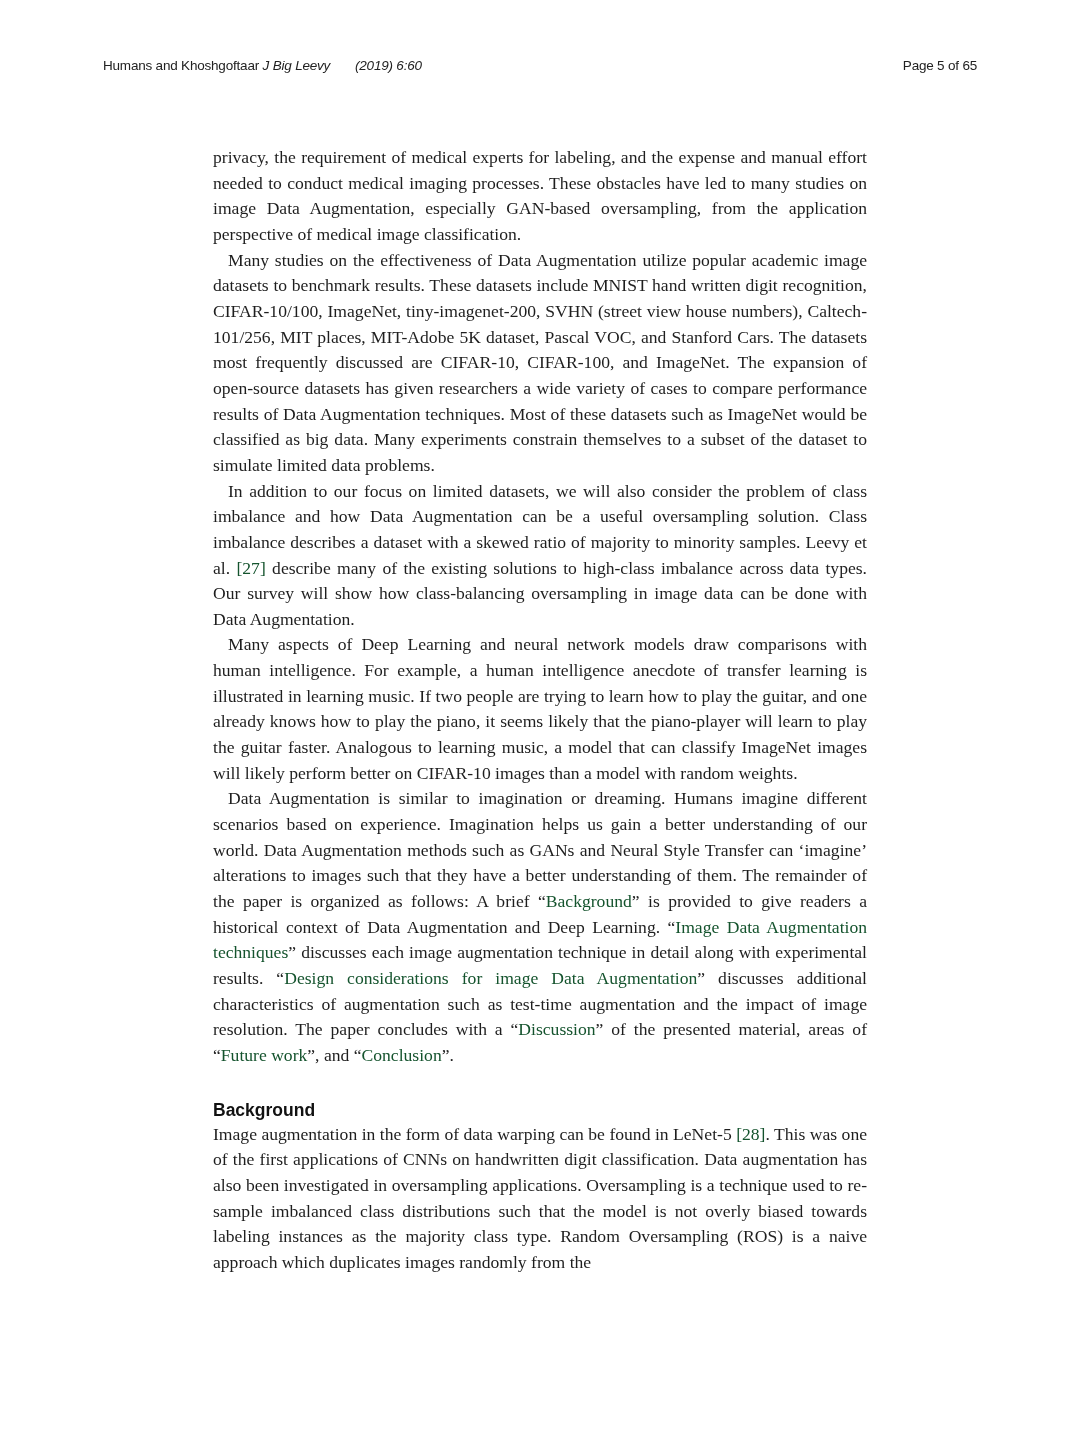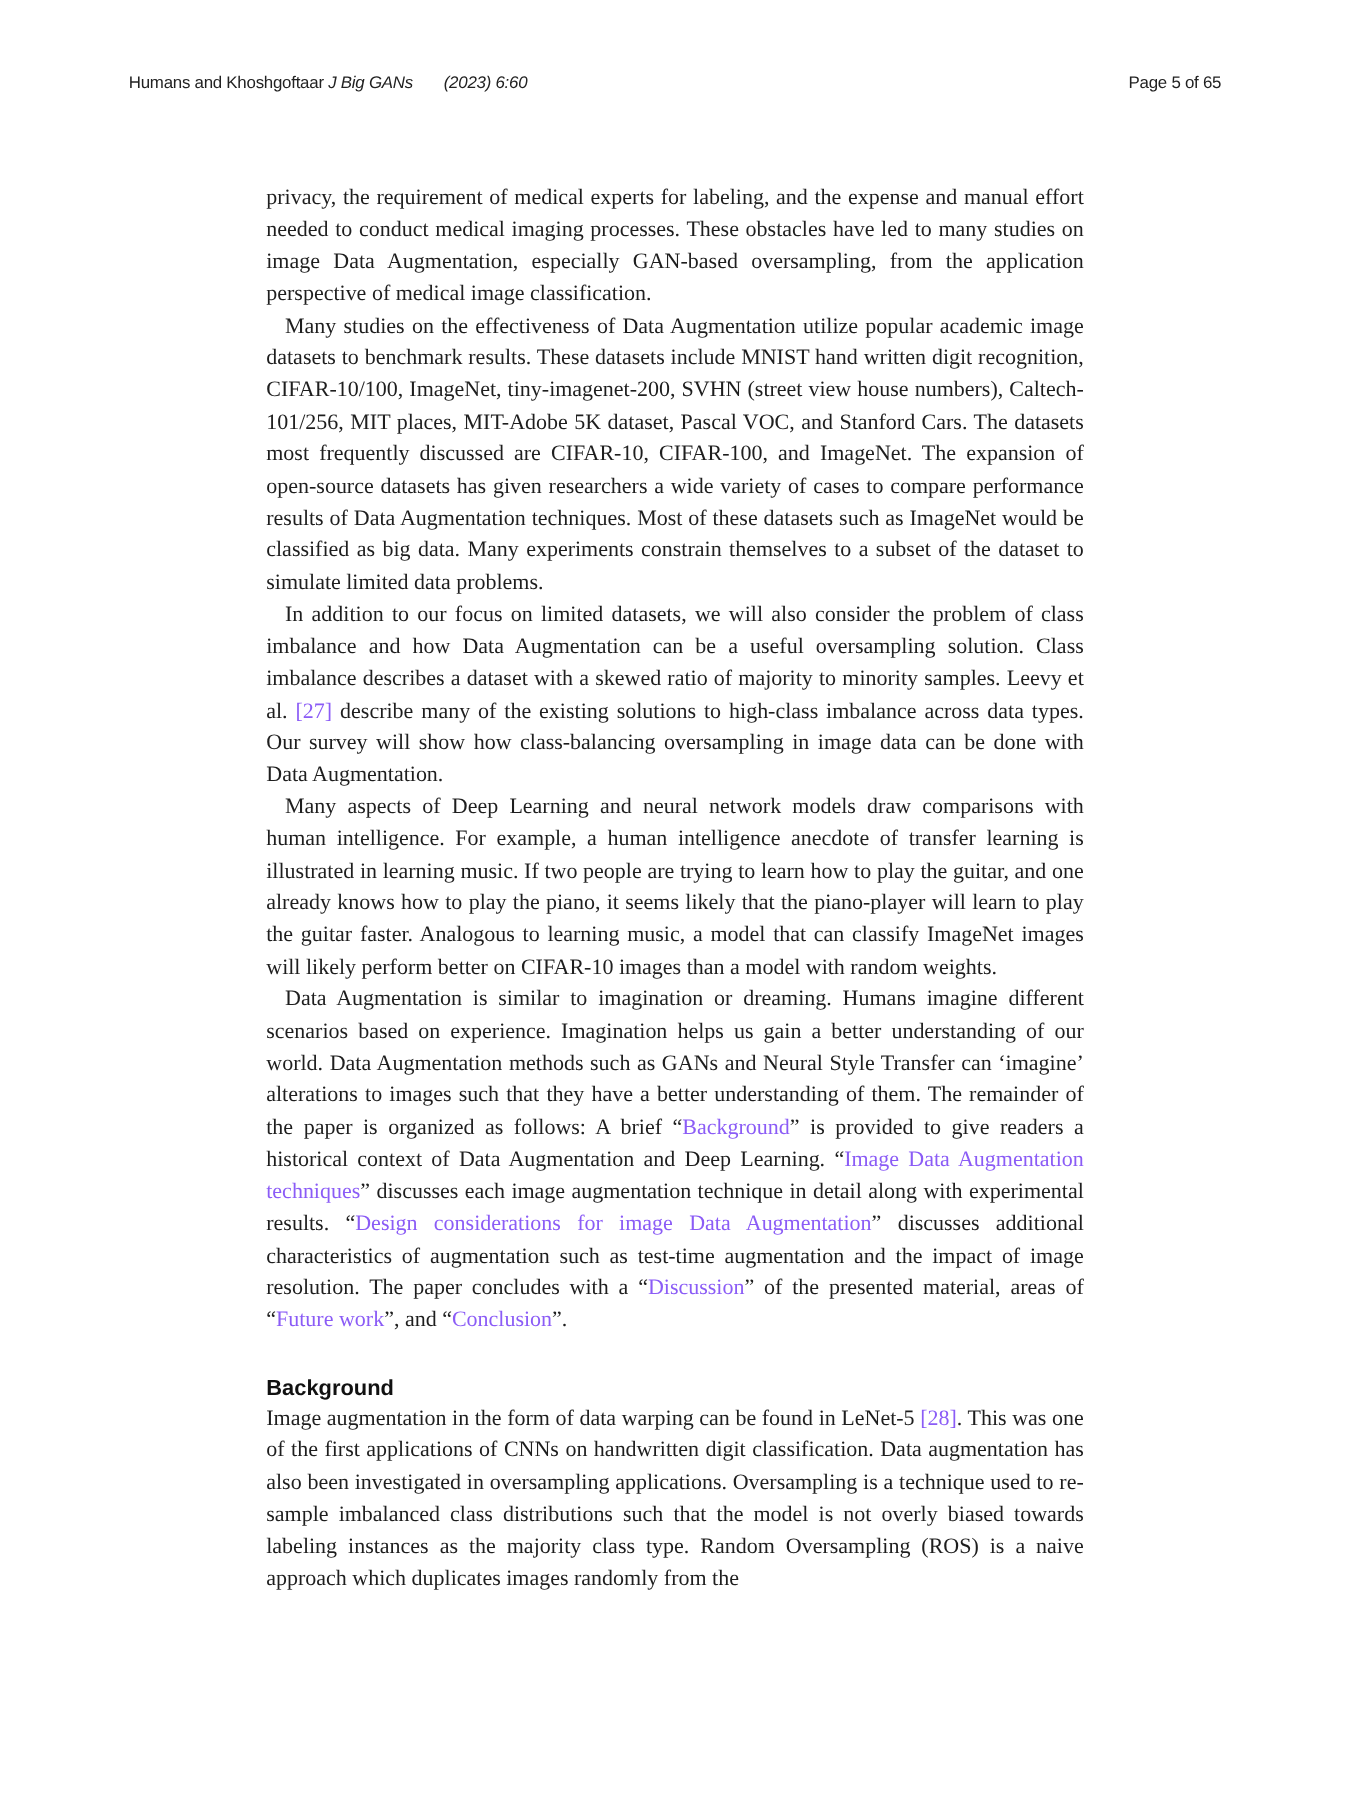--- a/index.html
+++ b/index.html
@@ -13,33 +13,33 @@
   .header .left i { font-style: italic; }
   .header .cite { position: absolute; left: 252px; top: 0; font-style: italic; white-space: nowrap; }
   .header .right { position: absolute; right: 0; top: 0; white-space: nowrap; }
   .body-text {
     position: absolute; left: 213px; width: 654px; top: 145px;
     font-family: "Liberation Serif", serif; font-size: 17.6px; line-height: 25.65px;
     color: #1e1e1e; text-align: justify; hyphens: manual;
   }
   .body-text p { margin: 0; text-indent: 15px; }
   .body-text p.first { text-indent: 0; }
-  .link { color: #8b5cf6; text-decoration: none; cursor: pointer; }
+  .link { color: #14532d; text-decoration: none; cursor: pointer; }
   .section-heading {
     margin: 29px 0 0 0; font-family: "Liberation Sans", sans-serif; font-weight: bold;
     font-size: 17.5px; line-height: 24px; color: #111; text-indent: 0;
   }
   .body-text p.bg { text-indent: 0; }
 </style>
 </head>
 <body>
 
 <div class="header">
-  <span class="left"><span>Humans and Khoshgoftaar</span> <i>J Big GANs</i></span>
-  <span class="cite">(2023) 6:60</span>
+  <span class="left"><span>Humans and Khoshgoftaar</span> <i>J Big Leevy</i></span>
+  <span class="cite">(2019) 6:60</span>
   <span class="right">Page 5 of 65</span>
 </div>
 
 <div class="body-text">
   <p class="first">privacy, the requirement of medical experts for labeling, and the expense and manual effort needed to conduct medical imaging processes. These obstacles have led to many studies on image Data Augmentation, especially GAN-based oversampling, from the application perspective of medical image classification.</p>
   <p>Many studies on the effectiveness of Data Augmentation utilize popular academic image datasets to benchmark results. These datasets include MNIST hand written digit recognition, CIFAR-10/100, ImageNet, tiny-imagenet-200, SVHN (street view house numbers), Caltech-101/256, MIT places, MIT-Adobe 5K dataset, Pascal VOC, and Stan­ford Cars. The datasets most frequently discussed are CIFAR-10, CIFAR-100, and Ima­geNet. The expansion of open-source datasets has given researchers a wide variety of cases to compare performance results of Data Augmentation techniques. Most of these datasets such as ImageNet would be classified as big data. Many experiments constrain themselves to a subset of the dataset to simulate limited data problems.</p>
   <p><span>In addition to our focus on limited datasets, we will also consider the problem of class imbalance and how Data Augmentation can be a useful oversampling solution. Class imbalance describes a dataset with a skewed ratio of majority to minority samples. Leevy et al. </span><a class="link">[27]</a><span> describe many of the existing solutions to high-class imbalance across data types. Our survey will show how class-balancing oversampling in image data can be done with Data Augmentation.</span></p>
   <p>Many aspects of Deep Learning and neural network models draw comparisons with human intelligence. For example, a human intelligence anecdote of transfer learning is illustrated in learning music. If two people are trying to learn how to play the guitar, and one already knows how to play the piano, it seems likely that the piano-player will learn to play the guitar faster. Analogous to learning music, a model that can classify Ima­geNet images will likely perform better on CIFAR-10 images than a model with random weights.</p>
   <p><span>Data Augmentation is similar to imagination or dreaming. Humans imagine differ­ent scenarios based on experience. Imagination helps us gain a better understanding of our world. Data Augmentation methods such as GANs and Neural Style Transfer can ‘imagine’ alterations to images such that they have a better understanding of them. The remainder of the paper is organized as follows: A brief “</span><a class="link">Background</a><span>” is provided to give readers a historical context of Data Augmentation and Deep Learning. “</span><a class="link">Image Data Augmentation techniques</a><span>” discusses each image augmentation technique in detail along with experimental results. “</span><a class="link">Design considerations for image Data Augmentation</a><span>” discusses additional characteristics of augmentation such as test-time augmentation and the impact of image resolution. The paper concludes with a “</span><a class="link">Discussion</a><span>” of the pre­sented material, areas of “</span><a class="link">Future work</a><span>”, and “</span><a class="link">Conclusion</a><span>”.</span></p>
 

